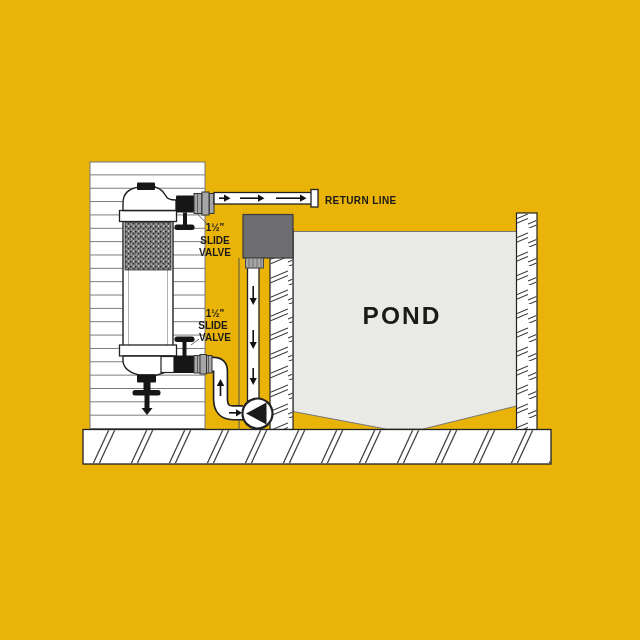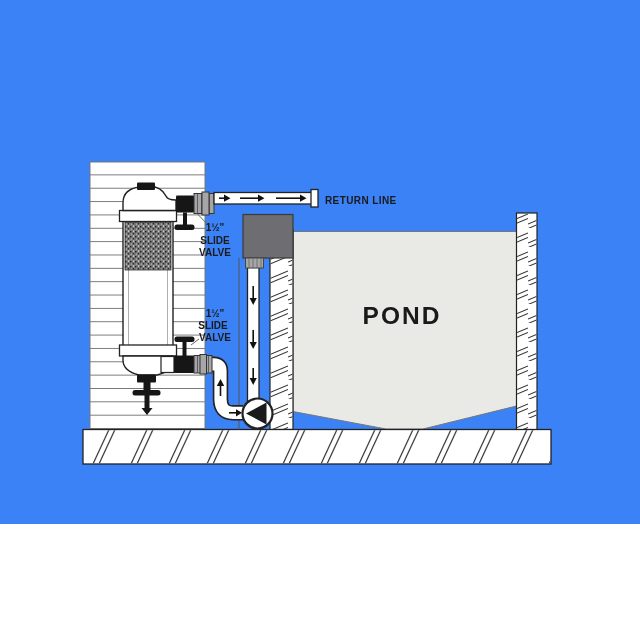--- a/index.html
+++ b/index.html
@@ -1,16 +1,16 @@
 <!DOCTYPE html>
 <html><head>
 <meta charset="utf-8">
 <style>
   html,body{margin:0;padding:0;background:#ffffff;}
-  .stage{position:relative;width:640px;height:524px;background:#3b82f6;overflow:hidden;
+  .stage{position:relative;width:640px;height:640px;background:#eab308;overflow:hidden;
          font-family:"Liberation Sans", sans-serif;}
   svg text{font-family:"Liberation Sans", sans-serif;font-weight:bold;fill:#1a1a1a;}
   .lbl-small{font-size:10px;}
   .lbl-return{font-size:10px;letter-spacing:0.4px;}
   .lbl-pond{font-size:24.5px;letter-spacing:2px;}
 </style>
 </head>
 <body>
 
 <div class="stage">

